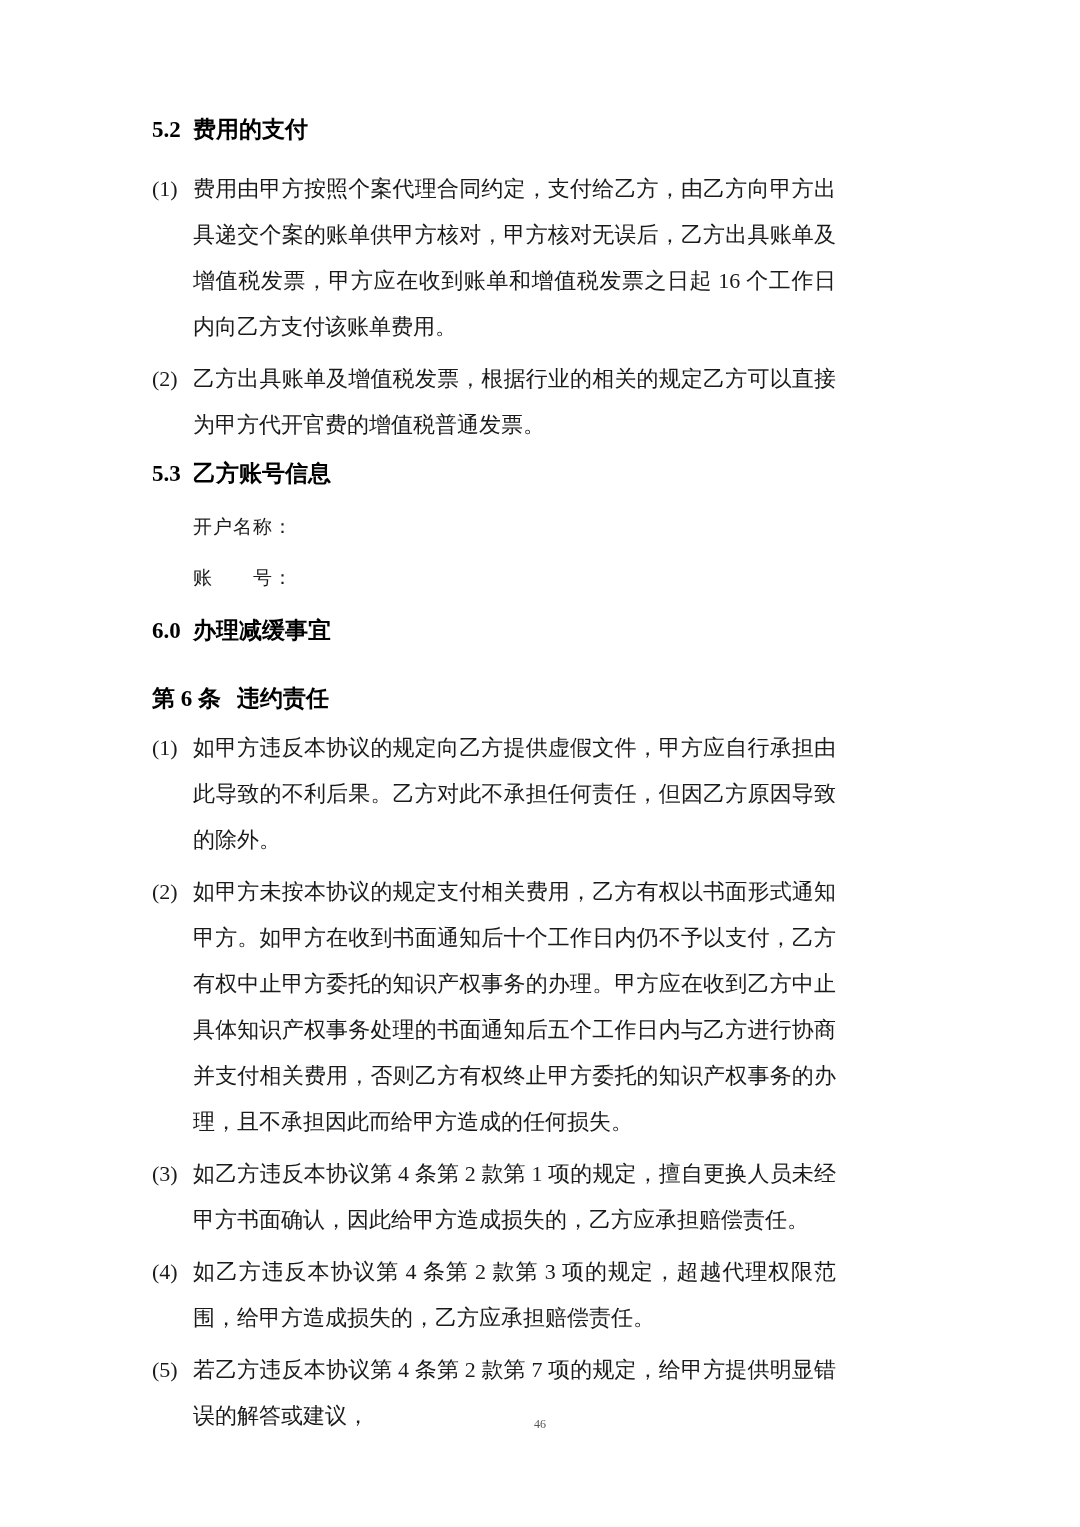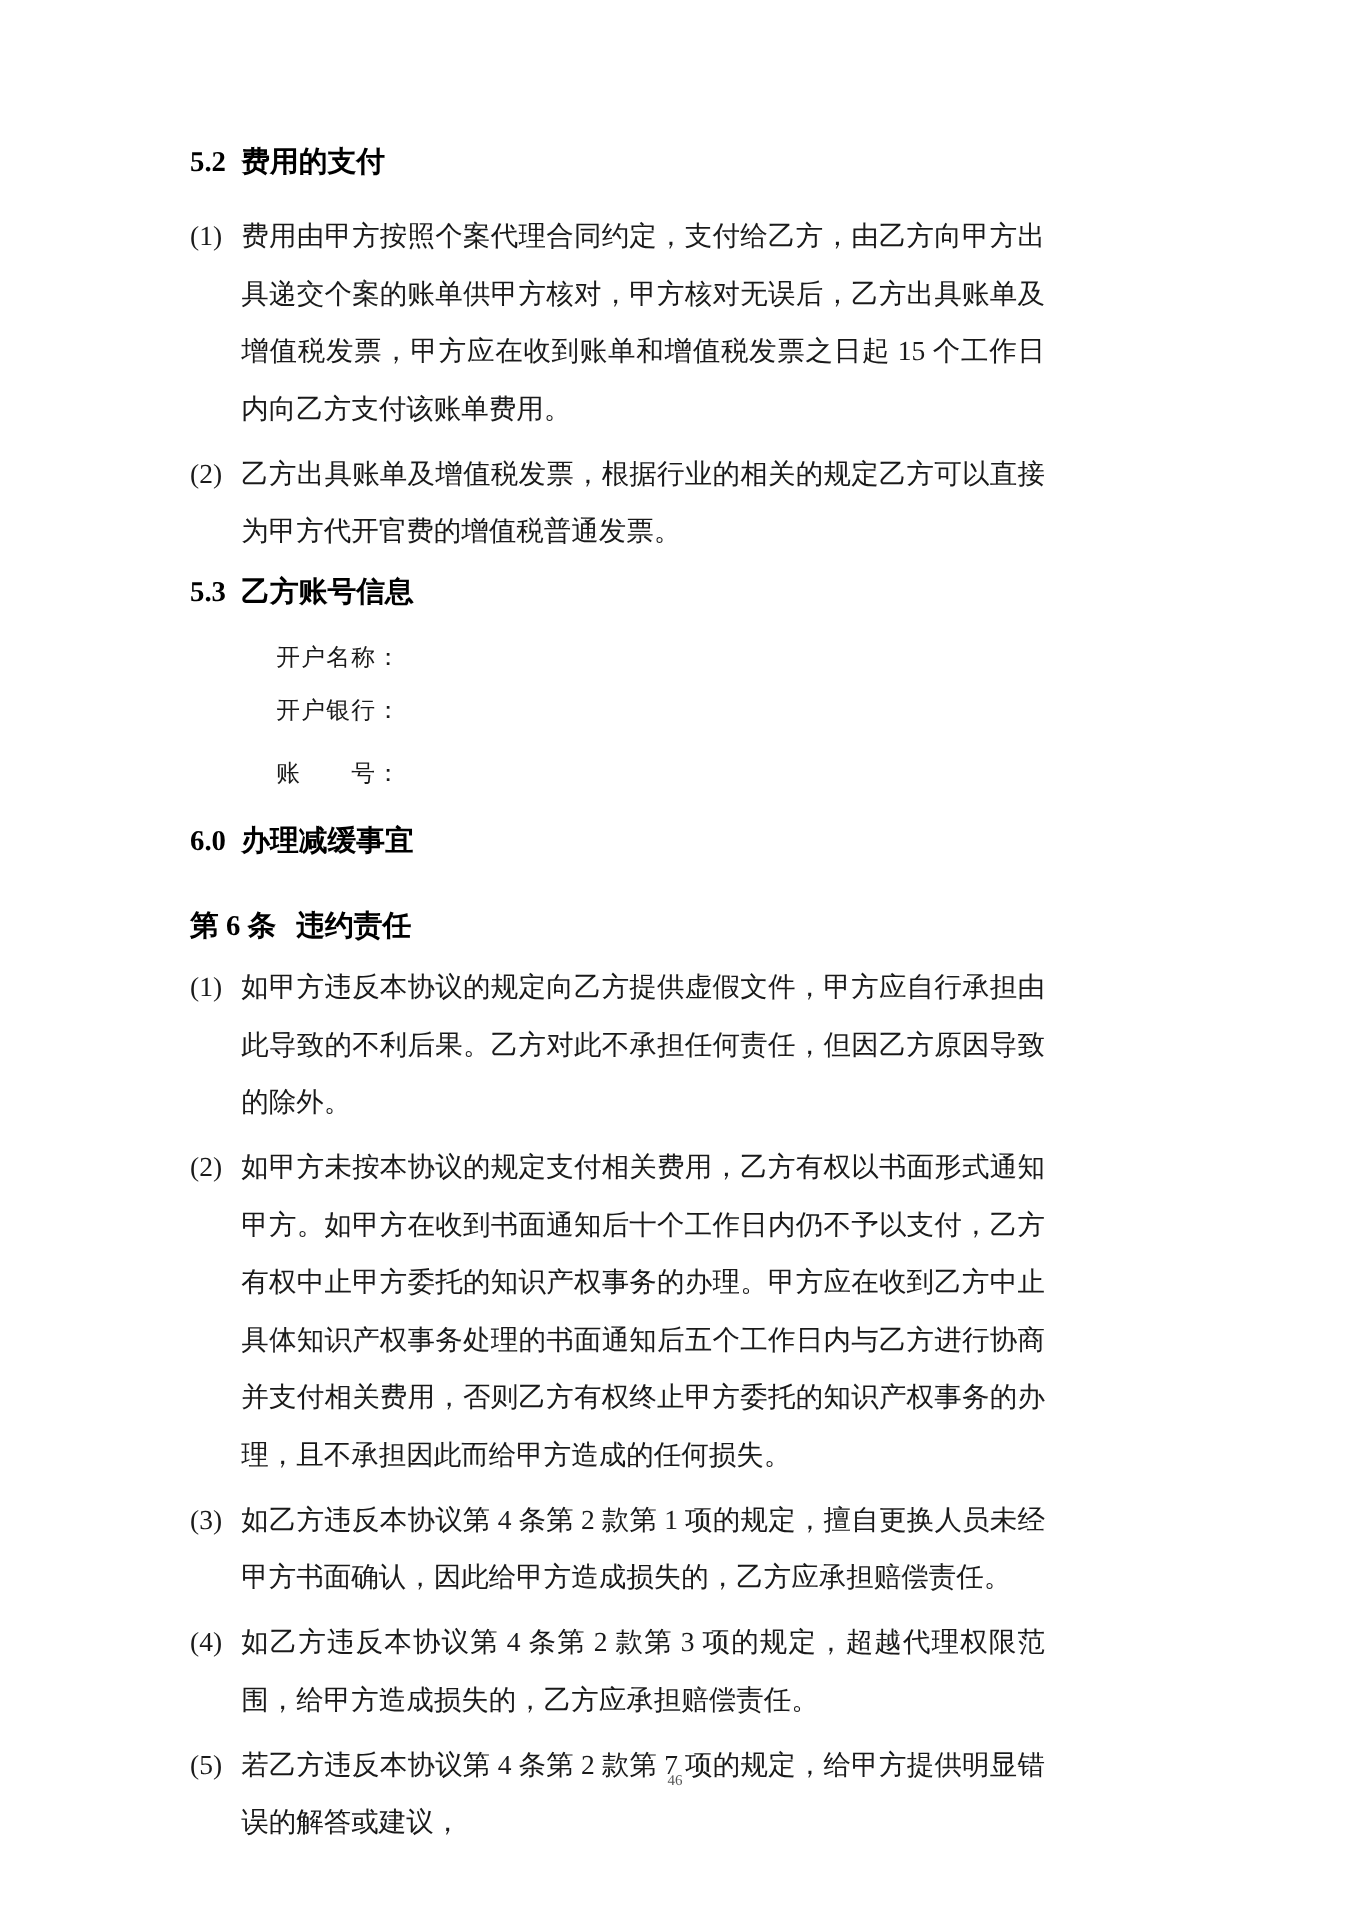--- a/index.html
+++ b/index.html
@@ -55,21 +55,20 @@
     flex: 1 1 auto;
     text-align: justify;
   }
   .clause.last52 { margin-bottom: 10px; }
   
   .account-block { margin-left: 41px; }
   .account-line {
     font-size: 19px;
     line-height: 42px;
     letter-spacing: 1px;
-    margin-left: 28px;
   }
   .account-line.number-line { margin-top: 9px; }
   
   .body-para {
     font-size: 22px;
     line-height: 46px;
     text-align: justify;
     text-indent: 44px;
   }
   
@@ -90,36 +89,35 @@
 <div class="page">
   <div class="content">
 
     <div class="sec-heading h52">
       <span class="sec-num">5.2</span>
       <span class="sec-title">费用的支付</span>
     </div>
 
     <div class="clause">
       <span class="marker">(1)</span>
-      <div class="clause-text">费用由甲方按照个案代理合同约定，支付给乙方，由乙方向甲方出具递交个案的账单供甲方核对，甲方核对无误后，乙方出具账单及增值税发票，甲方应在收到账单和增值税发票之日起 15 个工作日内向乙方支付该账单费用。</div>
+      <div class="clause-text">费用由甲方按照个案代理合同约定，支付给乙方，由乙方向甲方出具递交个案的账单供甲方核对，甲方核对无误后，乙方出具账单及增值税发票，甲方应在收到账单和增值税发票之日起 16 个工作日内向乙方支付该账单费用。</div>
     </div>
 
     <div class="clause last52">
       <span class="marker">(2)</span>
       <div class="clause-text">乙方出具账单及增值税发票，根据行业的相关的规定乙方可以直接为甲方代开官费的增值税普通发票。</div>
     </div>
 
     <div class="sec-heading h53">
       <span class="sec-num">5.3</span>
       <span class="sec-title">乙方账号信息</span>
     </div>
 
     <div class="account-block">
       <div class="account-line">开户名称：</div>
-      <div class="account-line">开户银行：</div>
       <div class="account-line number-line">账　　号：</div>
     </div>
 
     <div class="sec-heading h54">
       <span class="sec-num">6.0</span>
       <span class="sec-title">办理减缓事宜</span>
     </div>
 
 
     <div class="sec-heading h6">

